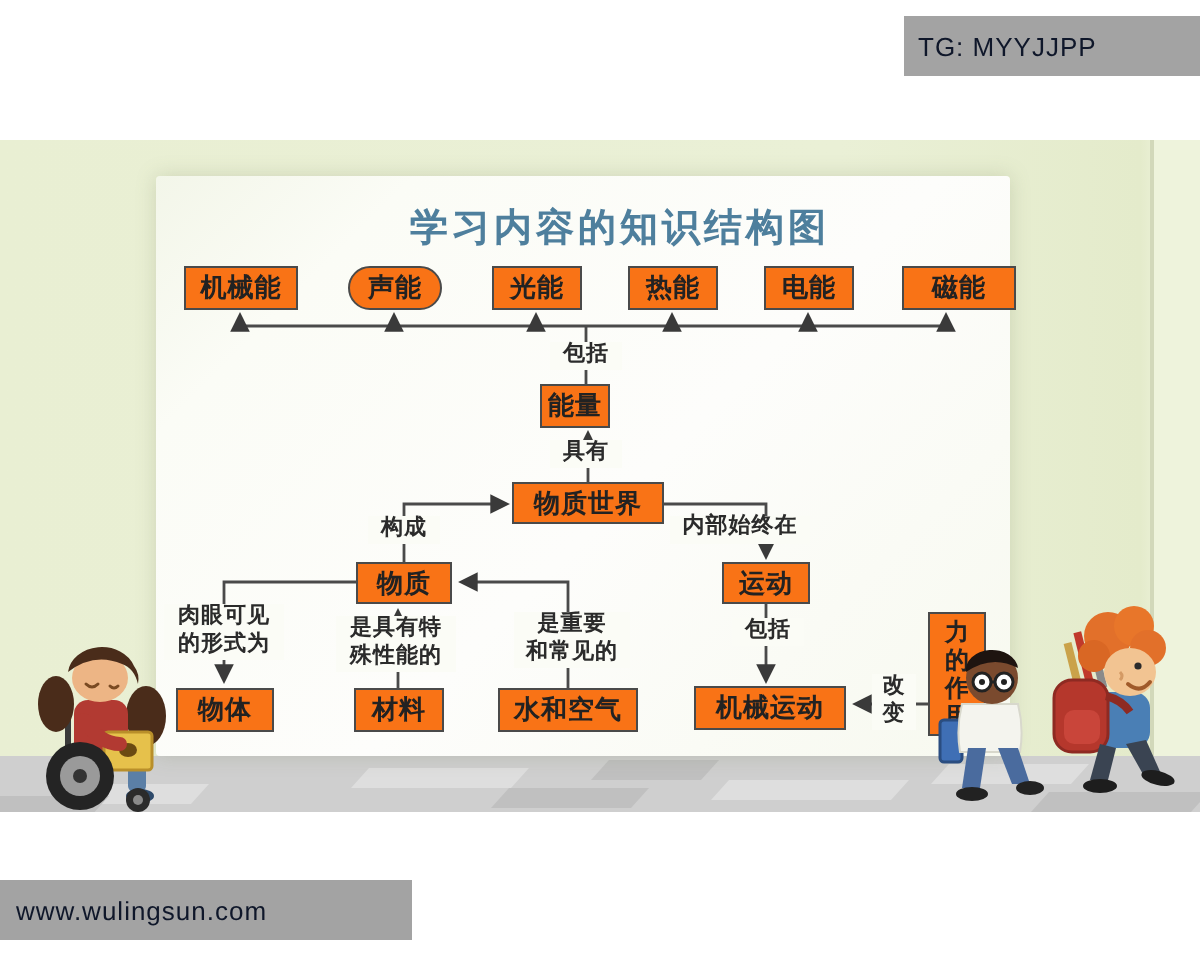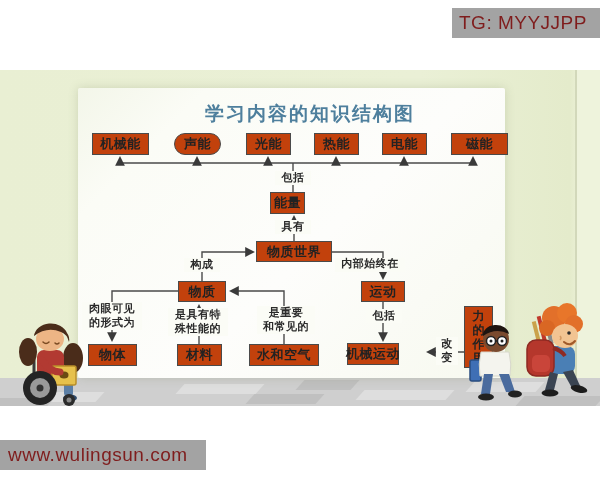--- a/index.html
+++ b/index.html
@@ -18,37 +18,37 @@
   .bottom-white{position:absolute;left:0;top:406px;width:600px;height:74px;background:#ffffff;}
 
   .board{position:absolute;left:78px;top:88px;width:427px;height:290px;
          background:linear-gradient(135deg,#f3f6e9 0%,#fbfcf6 18%,#fdfdfb 55%,#f7f9ef 100%);
          box-shadow:0 0 10px rgba(120,130,90,.25);border-radius:2px;}
 
   .board-title{position:absolute;left:160px;top:101px;width:300px;text-align:center;
          font-size:19px;font-weight:bold;letter-spacing:2px;color:#4e7f9d;white-space:nowrap;}
 
   
-  .nb{position:absolute;box-sizing:border-box;background:#c2410c;border:1.5px solid #4a4a4a;
+  .nb{position:absolute;box-sizing:border-box;background:#f97316;border:1.5px solid #4a4a4a;
       display:flex;align-items:center;justify-content:center;
       font-size:13px;font-weight:bold;color:#222;letter-spacing:.5px;white-space:nowrap;}
   .v-box{white-space:normal;word-break:break-all;line-height:1.18;font-size:12px;
          padding:2px 3px;text-align:center;letter-spacing:0;}
 
   
   .el{position:absolute;background:#fbfcf6;font-size:11px;font-weight:bold;color:#2b2b2b;
       text-align:center;white-space:pre-line;line-height:1.25;letter-spacing:.5px;}
 
   svg.conn{position:absolute;left:0;top:0;width:600px;height:480px;pointer-events:none;}
 
   .char{position:absolute;}
 
   
-  .wm{position:absolute;background:#a3a3a3;color:#7f1d1d;display:flex;align-items:center;
-      font-size:19px;letter-spacing:.5px;}
+  .wm{position:absolute;background:#a3a3a3;color:#0f172a;display:flex;align-items:center;
+      font-size:13px;letter-spacing:.5px;}
   .wm-tr{left:452px;top:8px;width:148px;height:30px;padding-left:7px;box-sizing:border-box;}
   .wm-bl{left:0;top:440px;width:206px;height:30px;padding-left:8px;box-sizing:border-box;}
 </style>
 </head>
 <body>
 
 <div id="stage">
 
   <div class="wall"></div>
   <div class="wall-right"></div>
@@ -120,21 +120,21 @@
   <div class="nb" style="left:92px;top:133px;width:57px;height:22px;">机械能</div>
   <div class="nb" style="left:174px;top:133px;width:47px;height:22px;border-radius:11px;">声能</div>
   <div class="nb" style="left:246px;top:133px;width:45px;height:22px;">光能</div>
   <div class="nb" style="left:314px;top:133px;width:45px;height:22px;">热能</div>
   <div class="nb" style="left:382px;top:133px;width:45px;height:22px;">电能</div>
   <div class="nb" style="left:451px;top:133px;width:57px;height:22px;">磁能</div>
   <div class="nb" style="left:270px;top:192px;width:35px;height:22px;">能量</div>
   <div class="nb" style="left:256px;top:241px;width:76px;height:21px;">物质世界</div>
   <div class="nb" style="left:178px;top:281px;width:48px;height:21px;">物质</div>
   <div class="nb" style="left:361px;top:281px;width:44px;height:21px;">运动</div>
-  <div class="nb" style="left:347px;top:343px;width:52px;height:22px;">机械运动</div>
+  <div class="nb" style="left:347px;top:343px;width:76px;height:22px;">机械运动</div>
   <div class="nb v-box" style="left:464px;top:306px;width:29px;height:62px;">力的作用</div>
   <div class="nb" style="left:88px;top:344px;width:49px;height:22px;">物体</div>
   <div class="nb" style="left:177px;top:344px;width:45px;height:22px;">材料</div>
   <div class="nb" style="left:249px;top:344px;width:70px;height:22px;">水和空气</div>
 
   <svg class="char" style="left:14px;top:312px;width:92px;height:96px;" viewBox="0 0 92 96">
 
     <path d="M20,44 V70 M16,66 H54 M50,66 L56,84 M30,66 L30,76" stroke="#3a3a3a" stroke-width="3" fill="none"></path>
 
     <ellipse cx="14" cy="40" rx="9" ry="14" fill="#4a2c1a"></ellipse>

